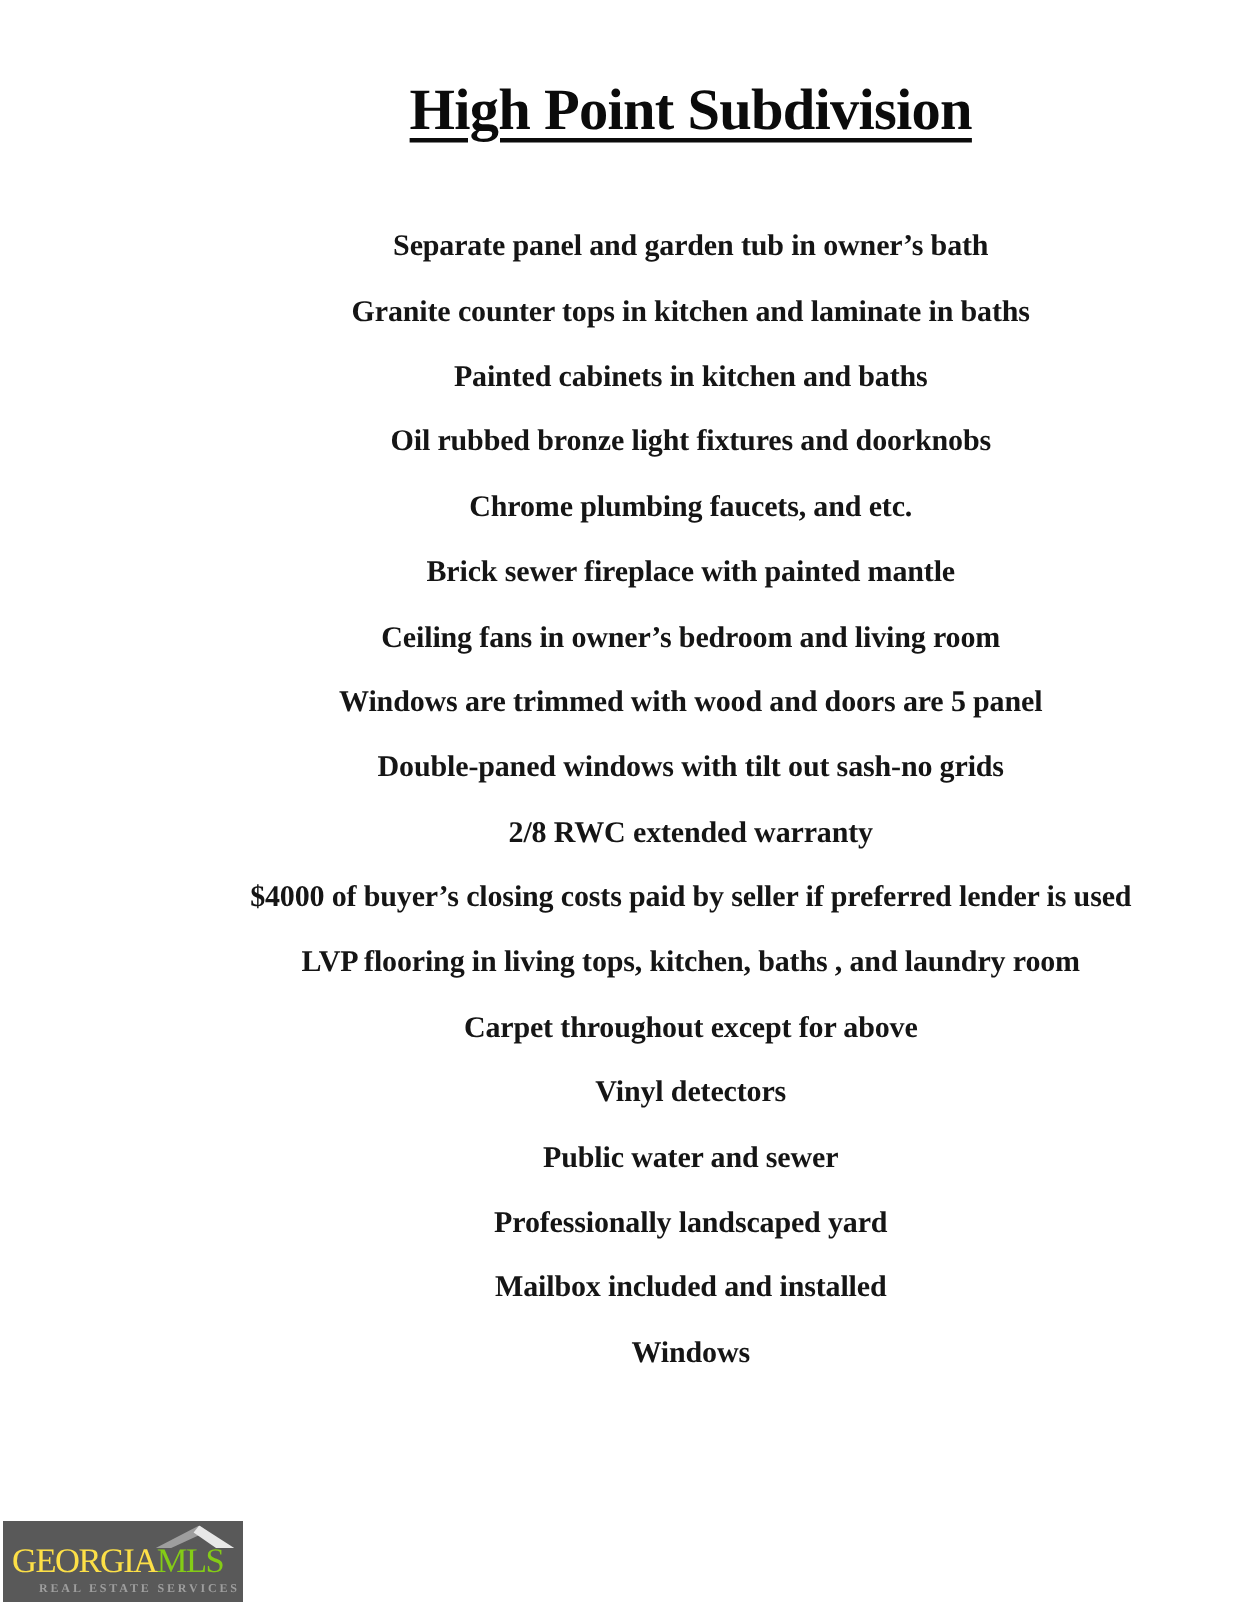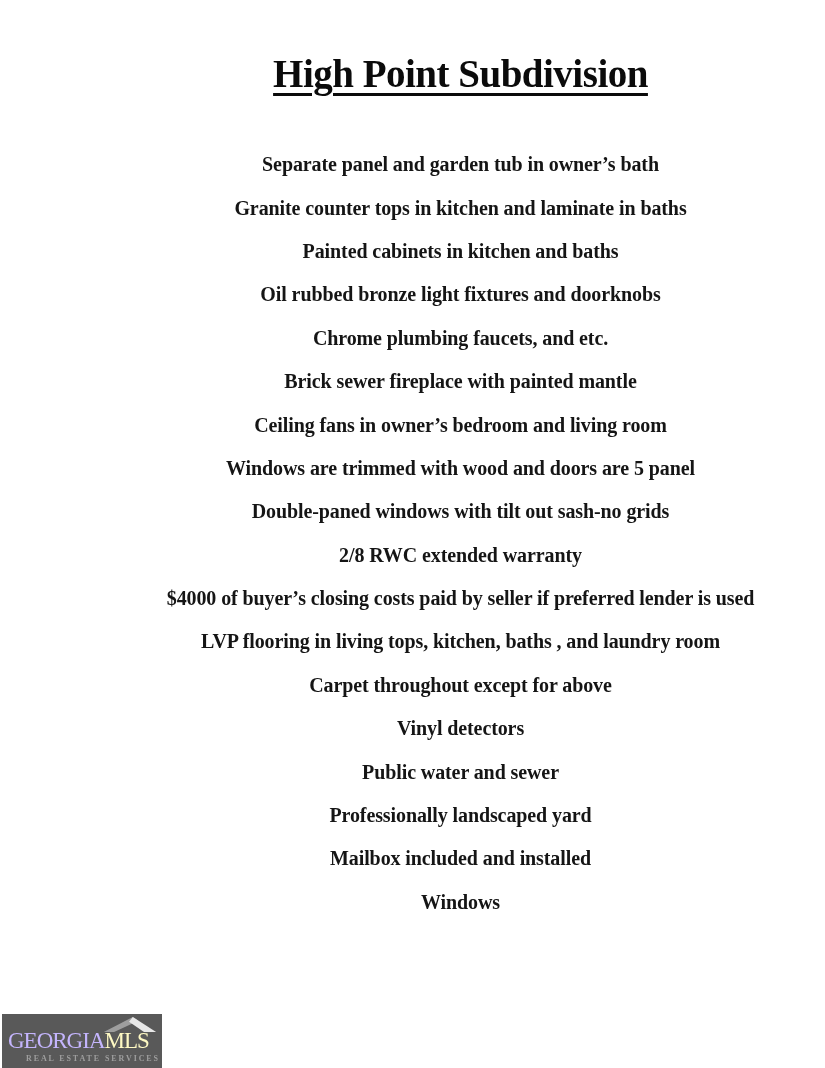--- a/index.html
+++ b/index.html
@@ -55,22 +55,22 @@
   .logo-text {
     position: absolute;
     left: 6px;
     top: 15px;
     font-size: 23px;
     line-height: 24px;
     font-weight: 400;
     letter-spacing: -1px;
     white-space: nowrap;
   }
-  .logo-text .georgia { color: #c4b5fd; }
-  .logo-text .mls { color: #fef9c3; }
+  .logo-text .georgia { color: #fde047; }
+  .logo-text .mls { color: #84cc16; }
   .tagline {
     position: absolute;
     left: 0;
     right: 16px;
     bottom: 5px;
     text-align: center;
     font-size: 8px;
     font-weight: 700;
     letter-spacing: 1.9px;
     color: #9e9e9e;

